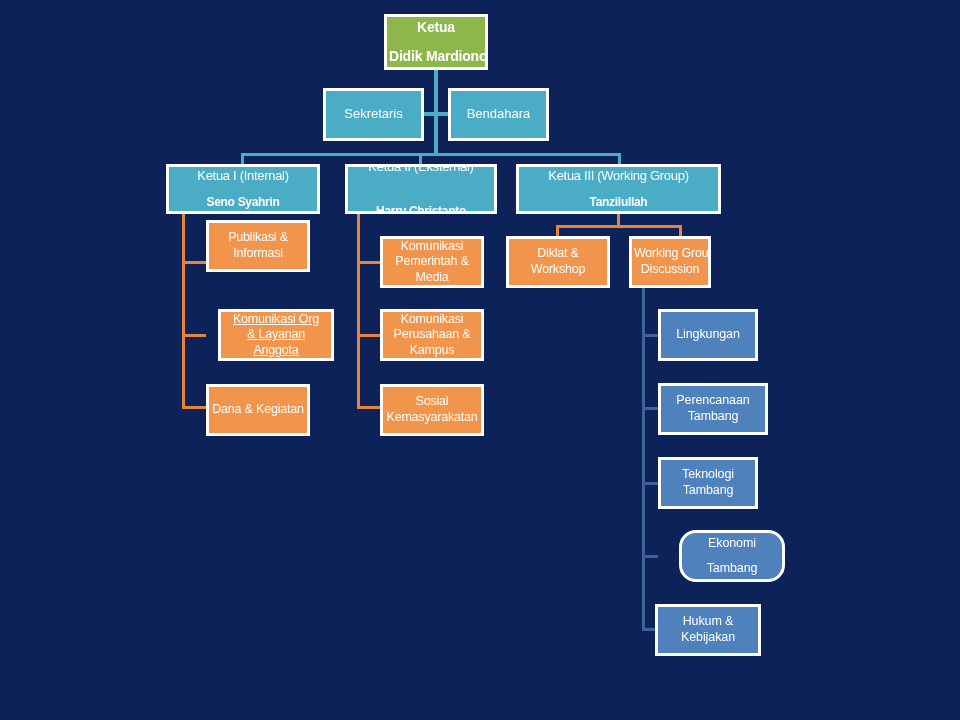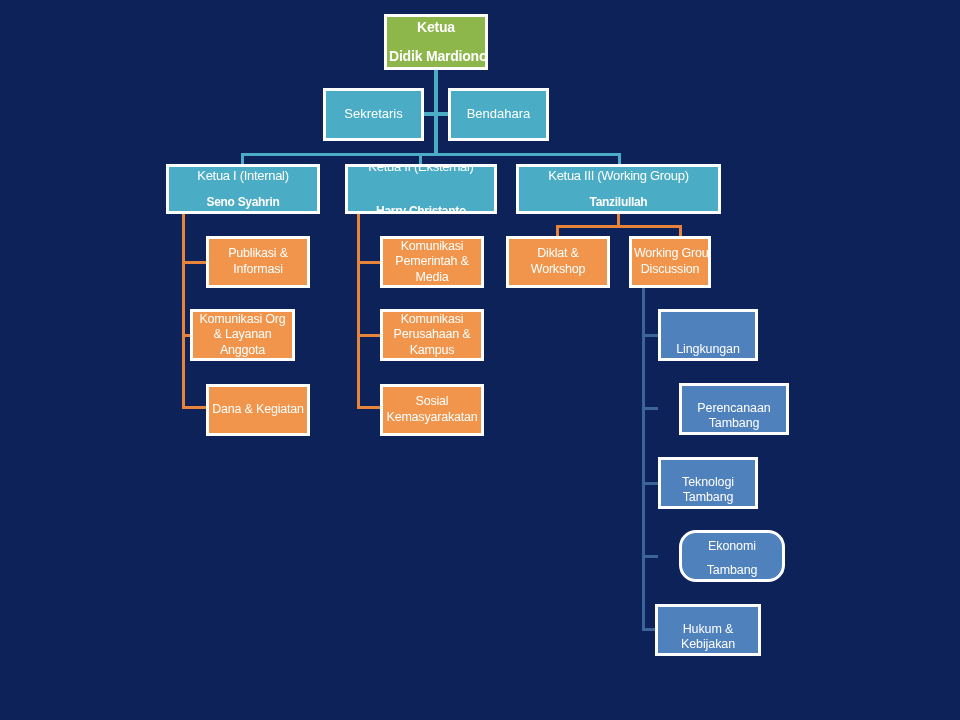--- a/index.html
+++ b/index.html
@@ -51,21 +51,21 @@
   .node.orange { background: #F0954B; }
   .node.blue   { background: #4F81BD; }
 
   
   .t-root      { font-size: 14px; font-weight: bold; letter-spacing: -0.2px; }
   .t-root .sub { margin-top: 11px; }
   .t-staff     { font-size: 13px; font-weight: normal; }
   .t-chief     { font-size: 13px; font-weight: normal; letter-spacing: -0.3px; }
   .t-chief .sub{ font-size: 12px; font-weight: bold; margin-top: 11px; }
   .t-div       { font-size: 12.5px; font-weight: normal; letter-spacing: -0.2px; }
-  .t-wg        { font-size: 12.5px; font-weight: normal; letter-spacing: -0.1px; justify-content: flex-end; }
+  .t-wg        { font-size: 12.5px; font-weight: normal; letter-spacing: -0.1px; }
   .t-wg .gap   { margin-top: 9px; }
 </style>
 </head>
 <body>
 
 <div id="stage">
 
   <div class="conn teal" style="left:434px; top:68px;  width:4px;  height:86px;"></div>
 
   <div class="conn teal" style="left:420px; top:112px; width:32px; height:4px;"></div>
@@ -115,25 +115,25 @@
   </div>
   <div class="node teal t-chief" style="left:345px; top:164px; width:152px; height:50px;gap:17px;">
     <span class="line">Ketua II (Eksternal)</span>
     <span class="line sub">Harry Christanto</span>
   </div>
   <div class="node teal t-chief" style="left:516px; top:164px; width:205px; height:50px;">
     <span class="line">Ketua III (Working Group)</span>
     <span class="line sub">Tanzilullah</span>
   </div>
 
-  <div class="node orange t-div" style="left:206px; top:236px; width:104px; height:52px;">
+  <div class="node orange t-div" style="left:206px; top:220px; width:104px; height:52px;">
     <span class="line">Publikasi &amp;</span>
     <span class="line">Informasi</span>
   </div>
-  <div class="node orange t-div" style="left:190px; top:309px; width:105px; height:52px;">
+  <div class="node orange t-div" style="left:218px; top:309px; width:116px; height:52px;text-decoration:underline;">
     <span class="line">Komunikasi Org</span>
     <span class="line">&amp; Layanan</span>
     <span class="line">Anggota</span>
   </div>
   <div class="node orange t-div" style="left:206px; top:384px; width:104px; height:52px;">
     <span class="line">Dana &amp; Kegiatan</span>
   </div>
 
   <div class="node orange t-div" style="left:380px; top:236px; width:104px; height:52px;">
     <span class="line">Komunikasi</span>
@@ -155,21 +155,21 @@
     <span class="line">Workshop</span>
   </div>
   <div class="node orange t-div" style="left:629px; top:236px; width:82px; height:52px;">
     <span class="line">Working Group</span>
     <span class="line">Discussion</span>
   </div>
 
   <div class="node blue t-wg" style="left:658px; top:309px; width:100px; height:52px;">
     <span class="line">Lingkungan</span>
   </div>
-  <div class="node blue t-wg" style="left:679px; top:383px; width:110px; height:52px;">
+  <div class="node blue t-wg" style="left:658px; top:383px; width:110px; height:52px;">
     <span class="line">Perencanaan</span>
     <span class="line">Tambang</span>
   </div>
   <div class="node blue t-wg" style="left:658px; top:457px; width:100px; height:52px;">
     <span class="line">Teknologi</span>
     <span class="line">Tambang</span>
   </div>
   <div class="node blue t-wg" style="left:679px; top:530px; width:106px; height:52px;border-radius:17px;">
     <span class="line">Ekonomi</span>
     <span class="line gap">Tambang</span>

